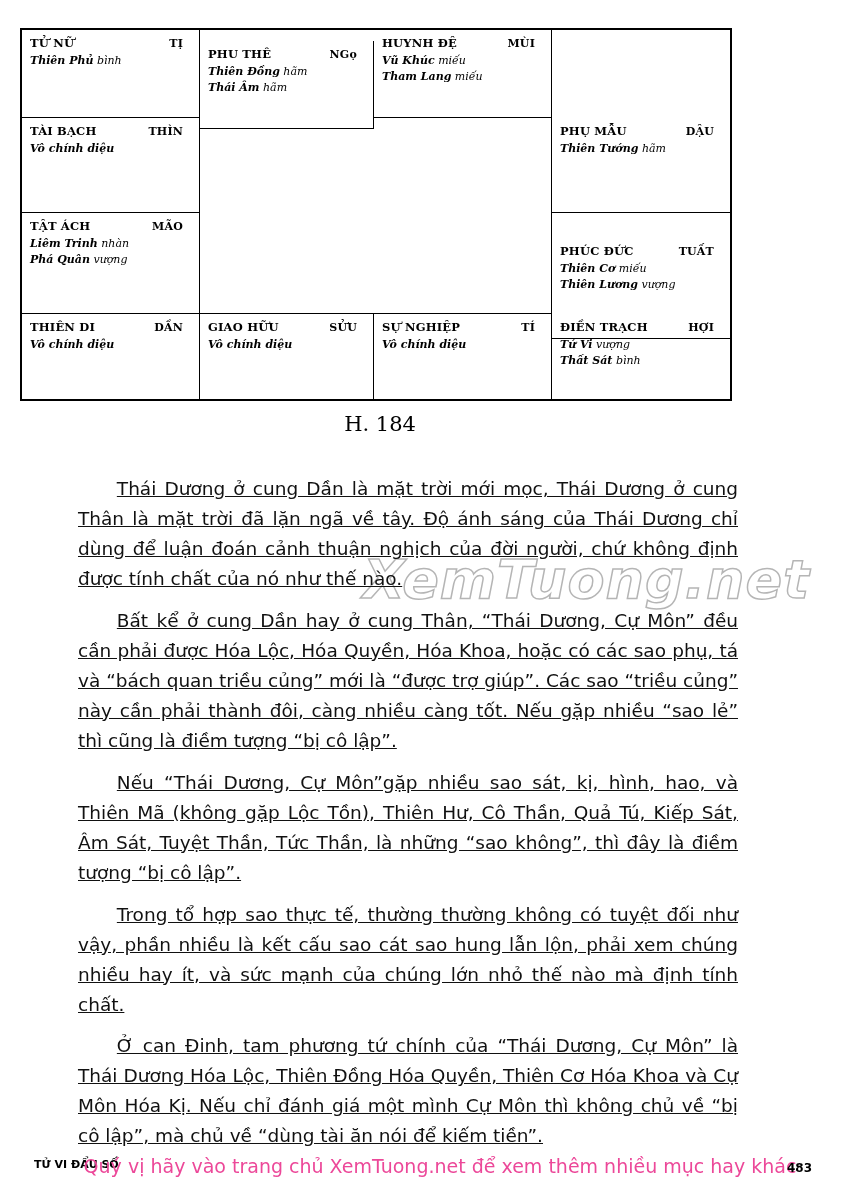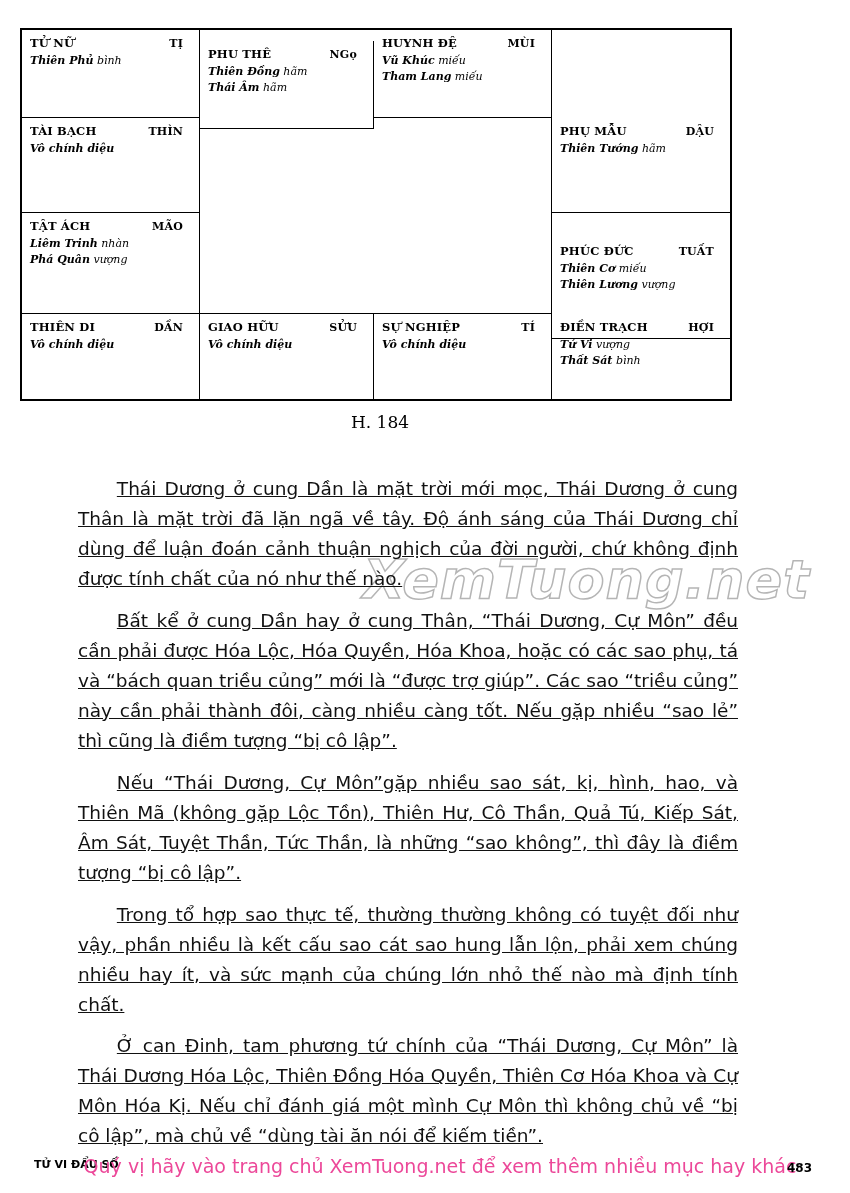--- a/index.html
+++ b/index.html
@@ -74,21 +74,21 @@
   .chart-center {
     position: absolute;
   }
 
   .fig-caption {
     position: absolute;
     left: 0;
     top: 412px;
     width: 760px;
     text-align: center;
-    font-size: 17px;
+    font-size: 21px;
     font-family: "DejaVu Serif", serif;
   }
 
   
   .body-text {
     position: absolute;
     left: 78px;
     top: 462px;
     width: 660px;
     font-family: "DejaVu Sans", sans-serif;

